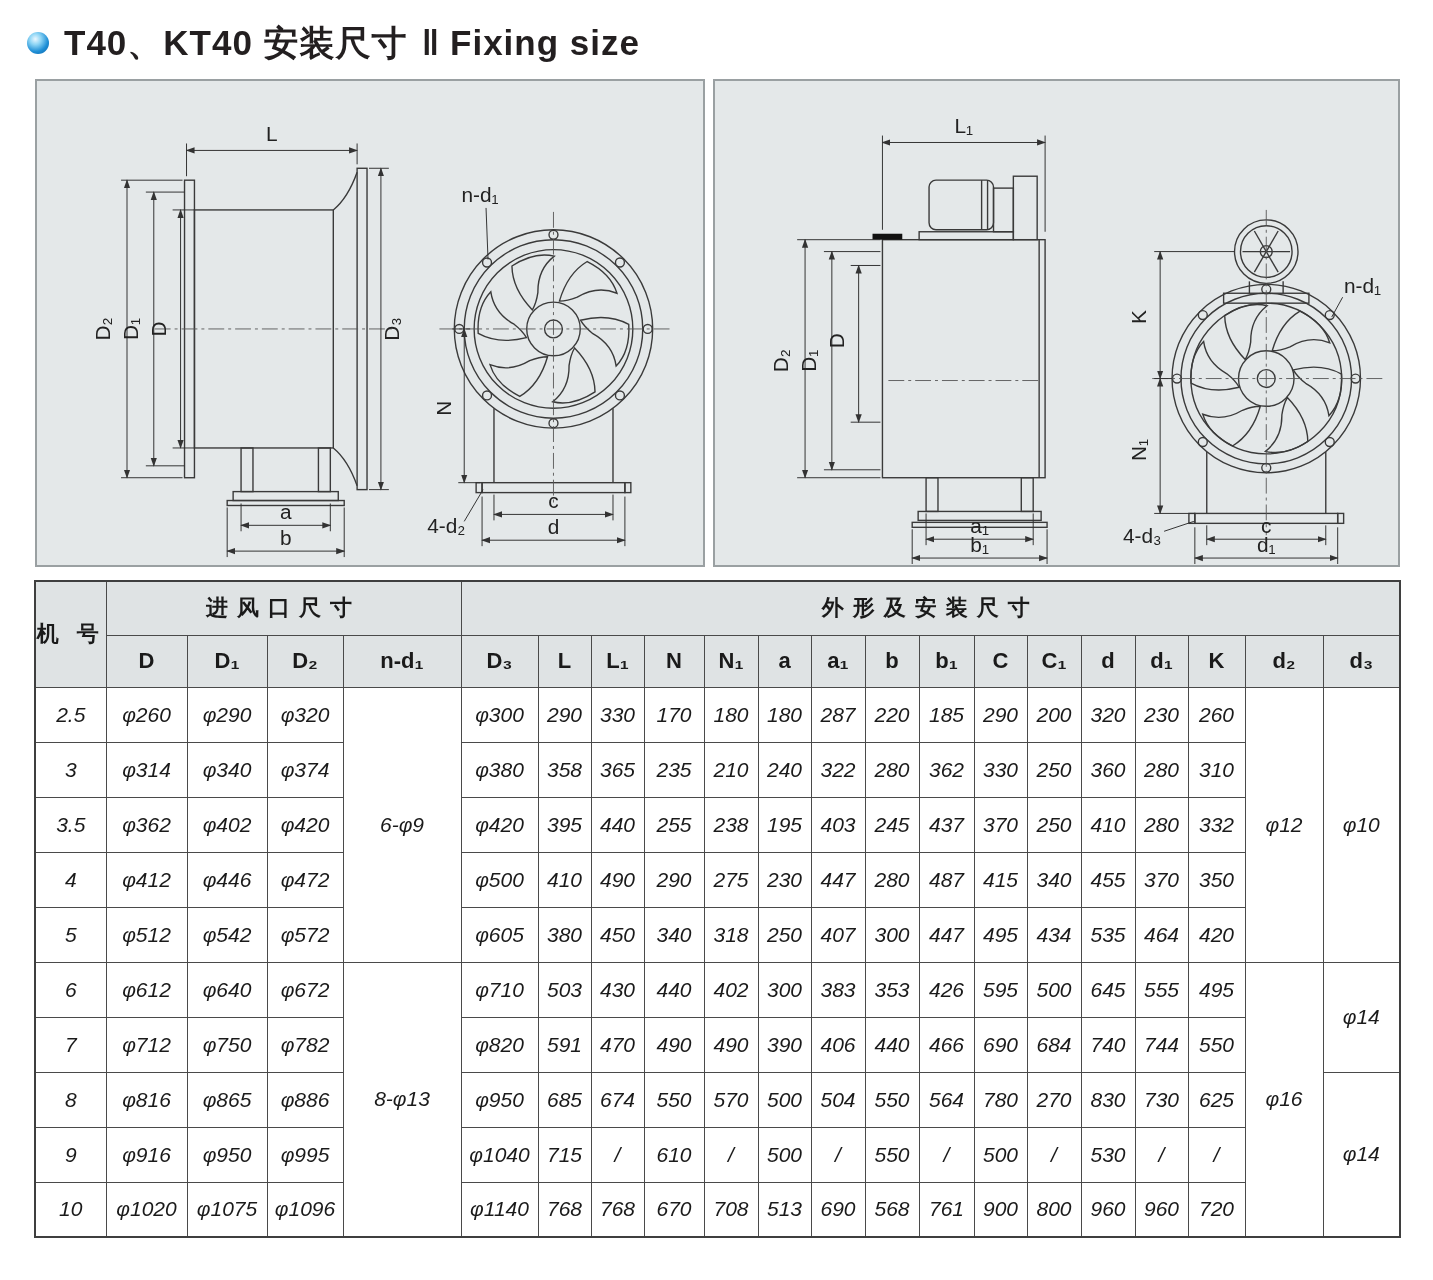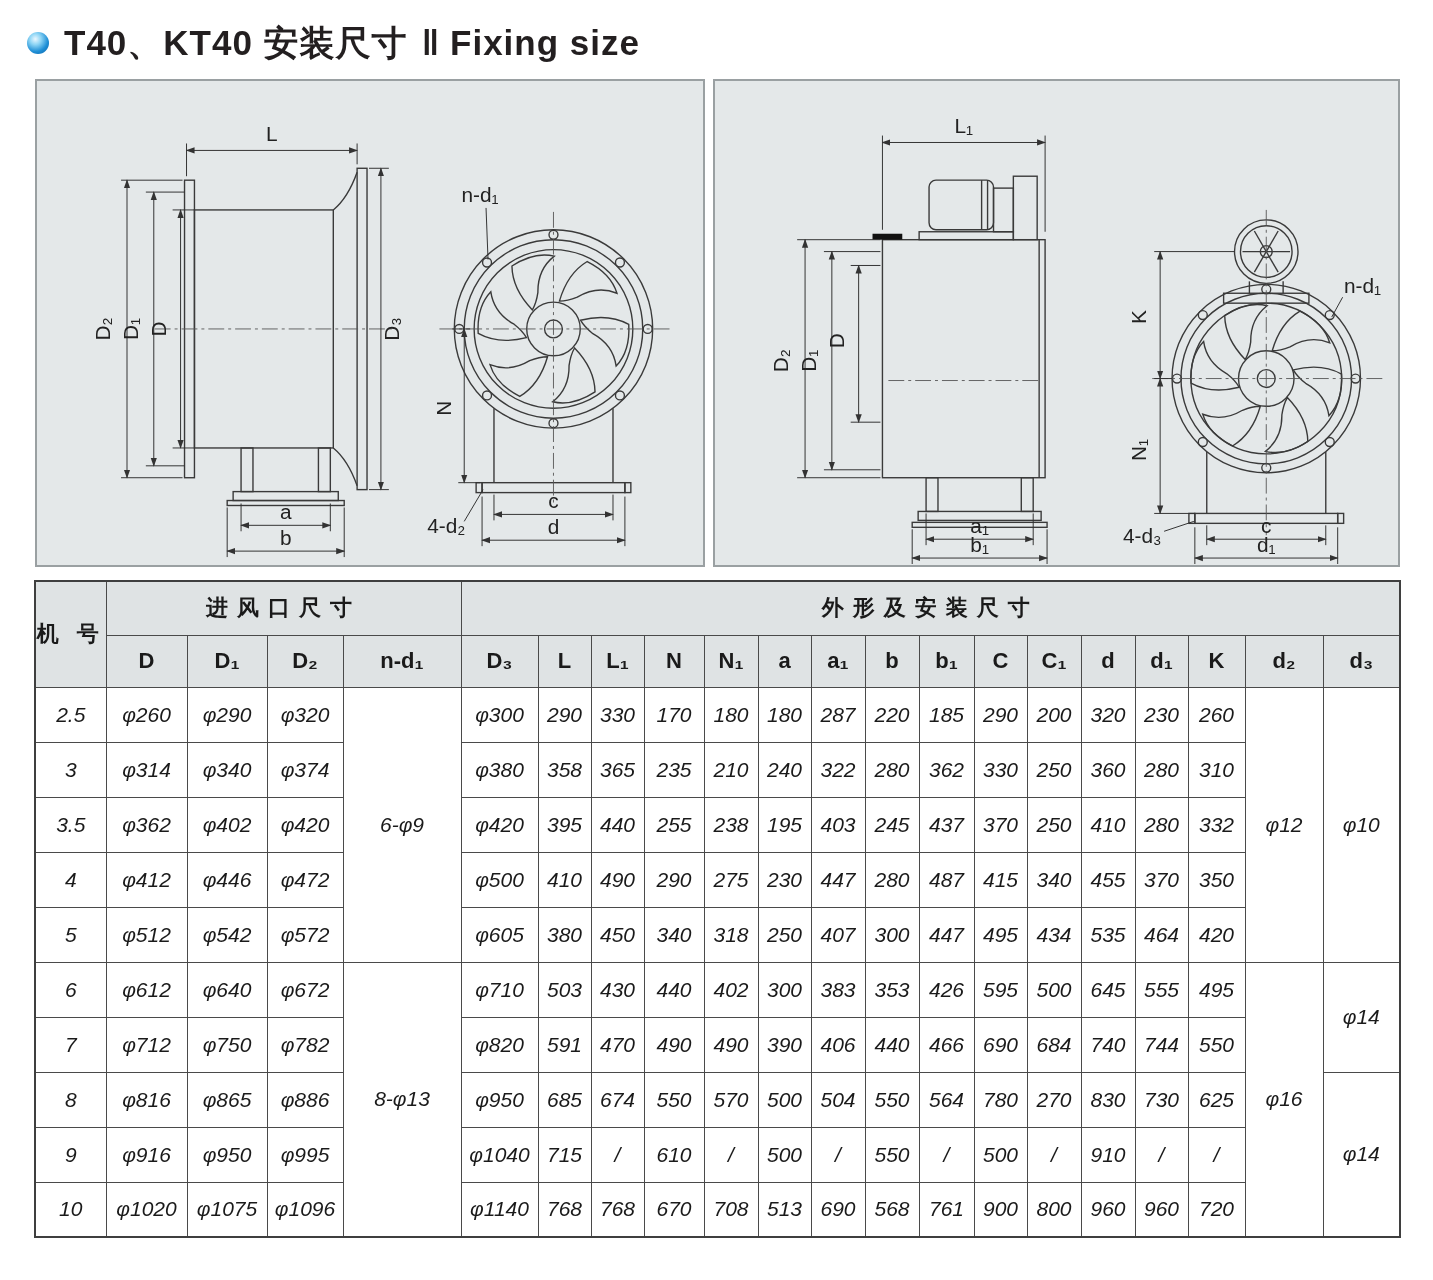--- a/index.html
+++ b/index.html
@@ -541,21 +541,21 @@
         <td>715</td>
         <td>/</td>
         <td>610</td>
         <td>/</td>
         <td>500</td>
         <td>/</td>
         <td>550</td>
         <td>/</td>
         <td>500</td>
         <td>/</td>
-        <td>910</td>
+        <td>530</td>
         <td>/</td>
         <td>/</td>
       </tr>
       <tr>
         <td>10</td>
         <td>φ1020</td>
         <td>φ1075</td>
         <td>φ1096</td>
         <td>φ1140</td>
         <td>768</td>

